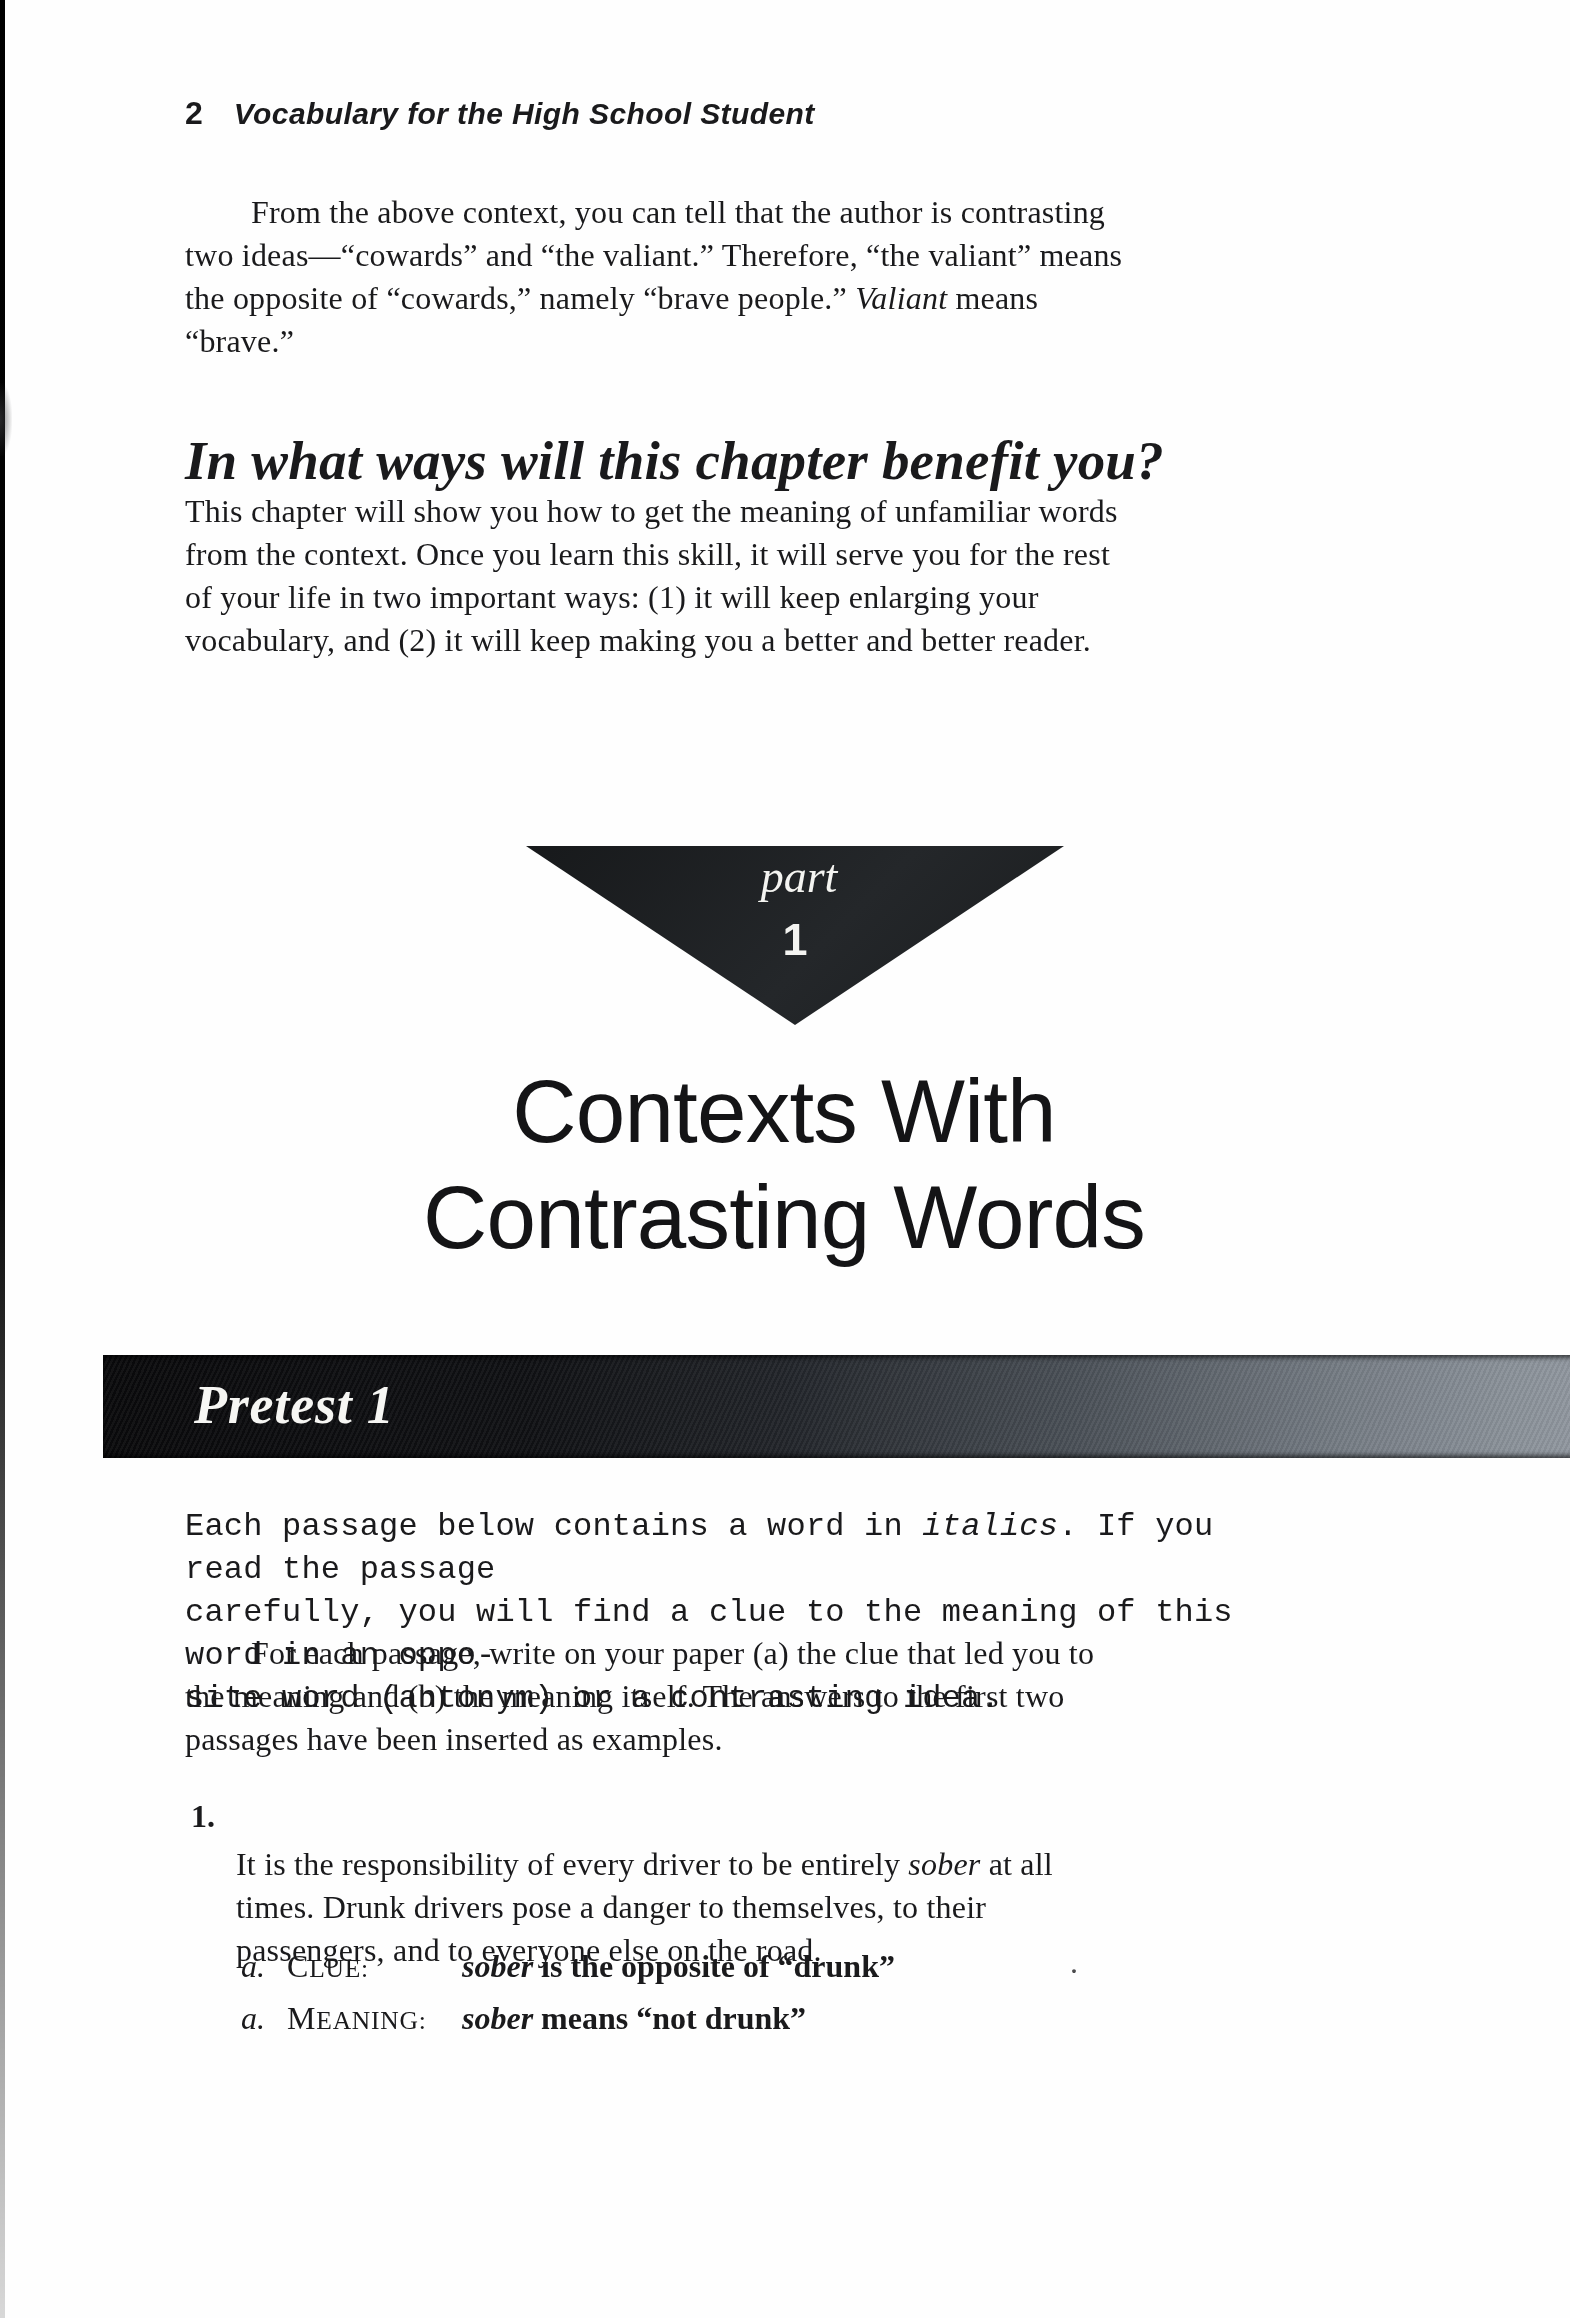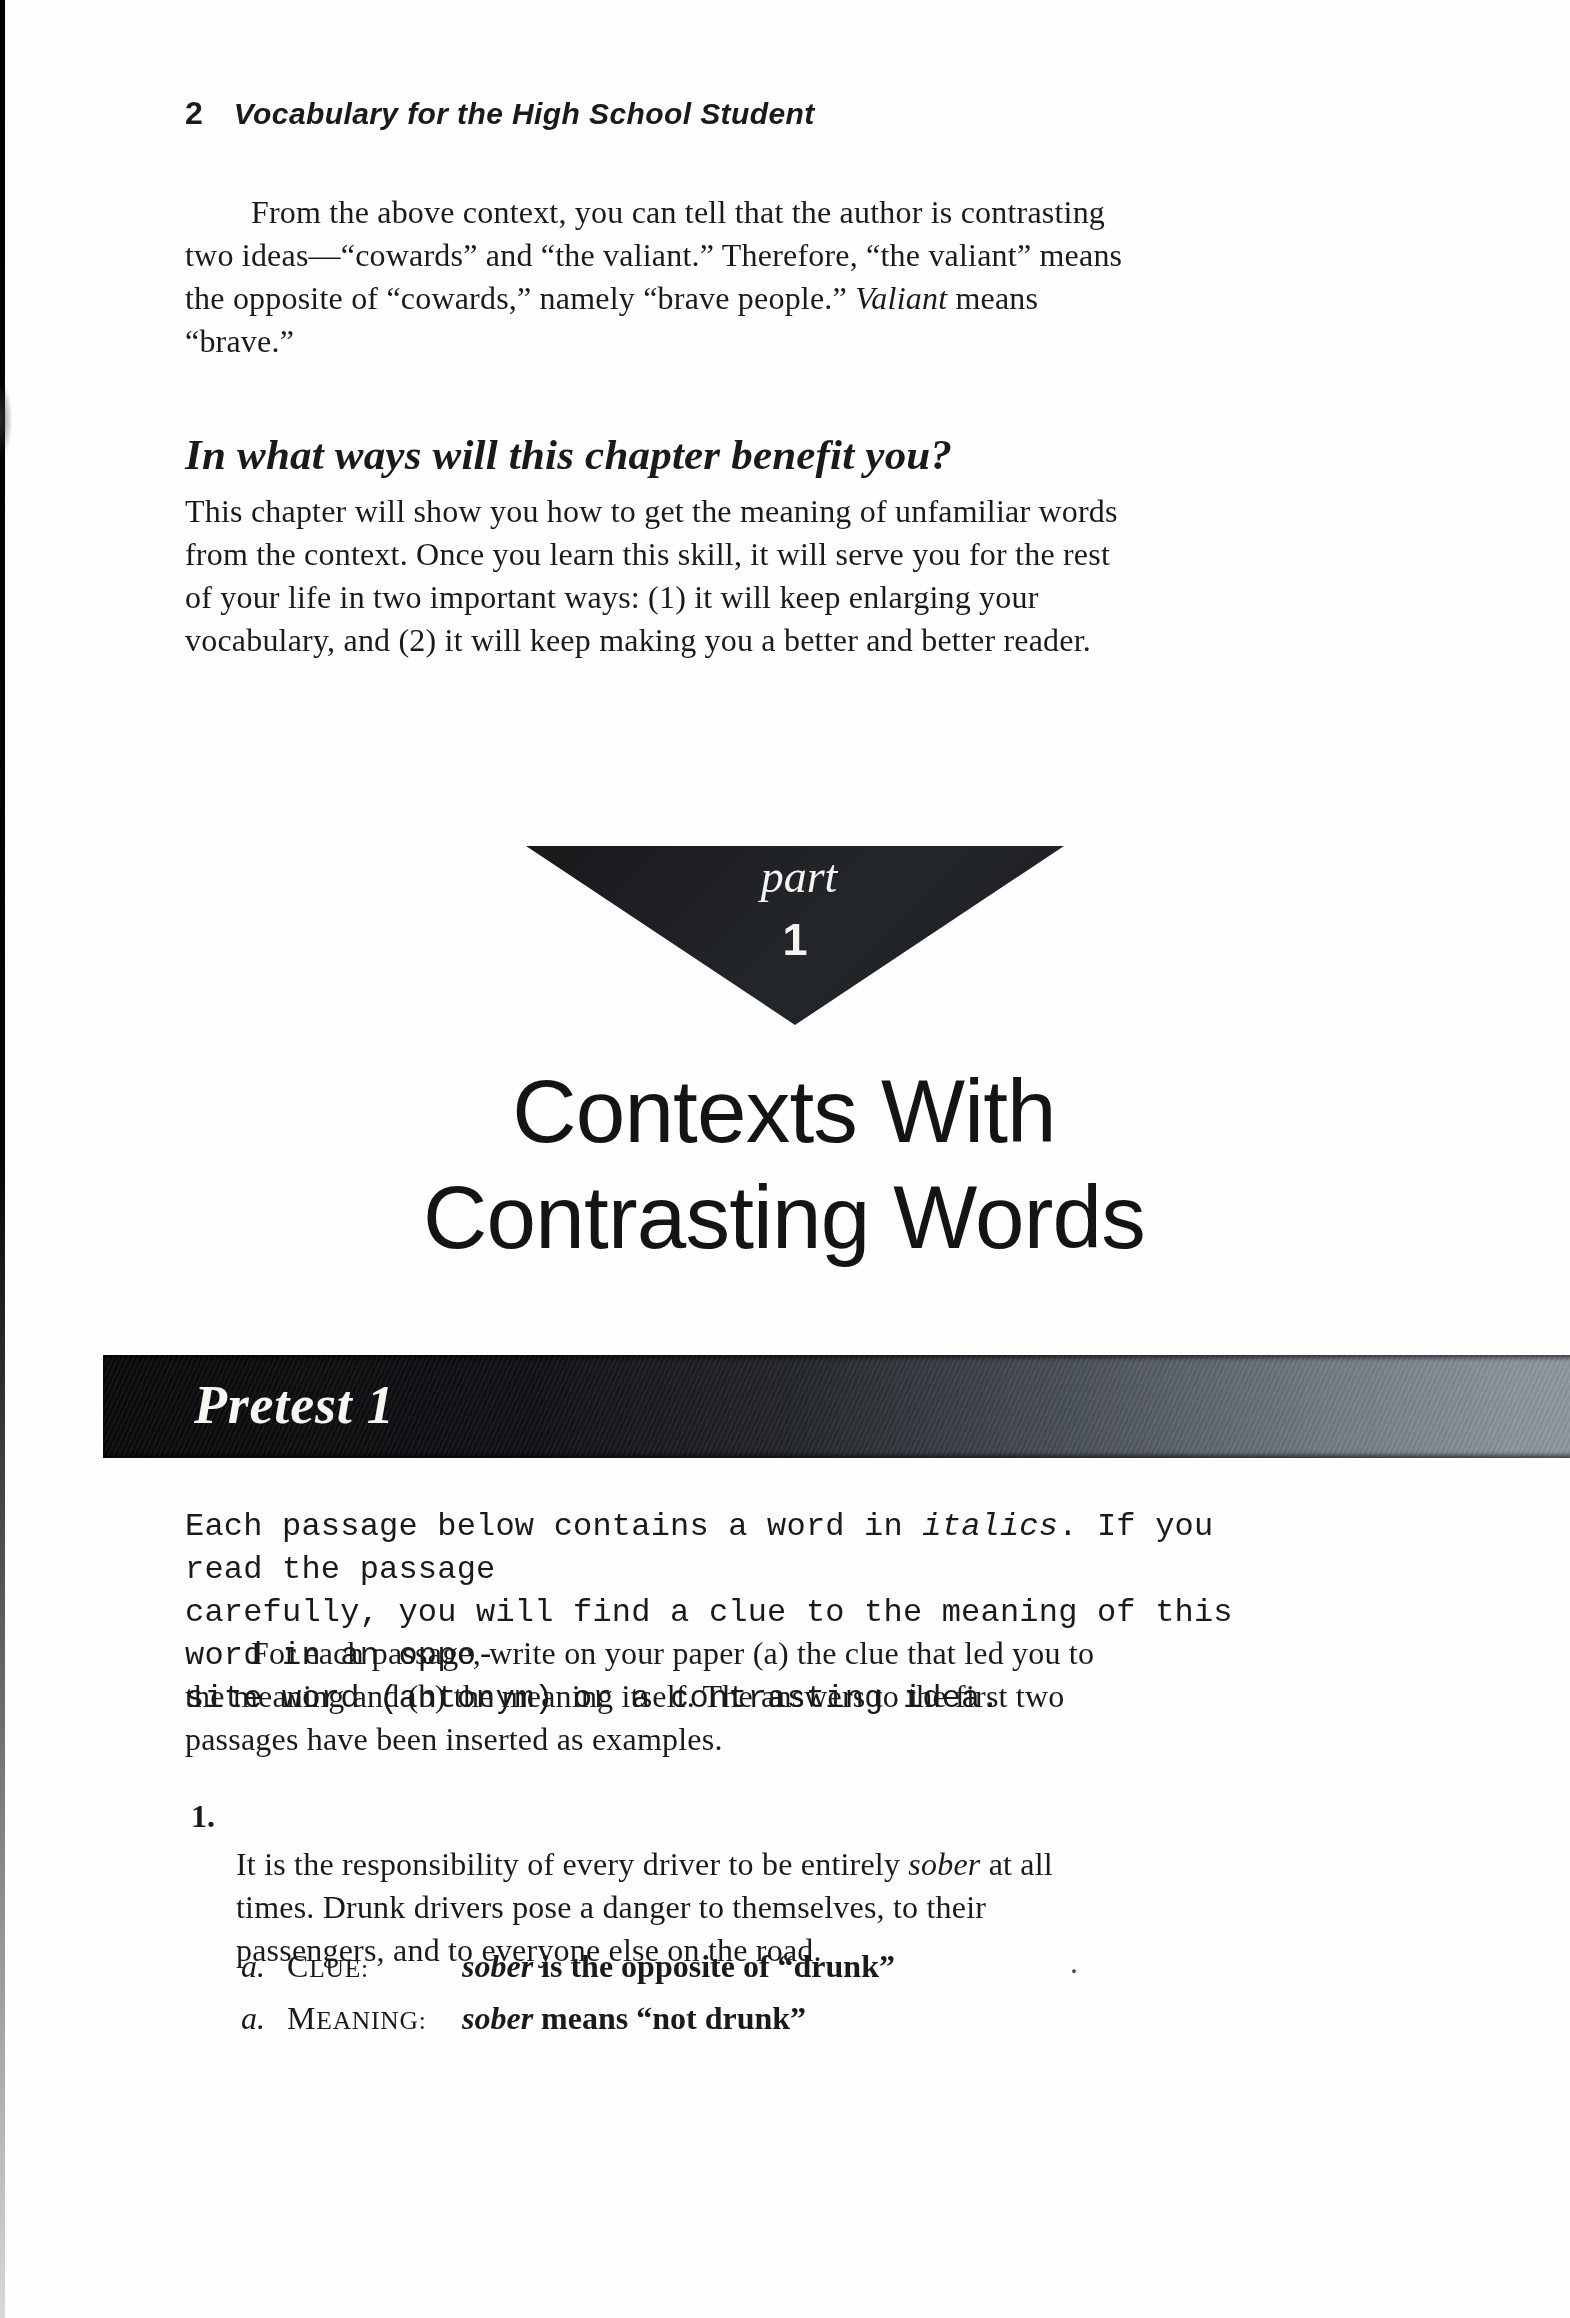--- a/index.html
+++ b/index.html
@@ -29,21 +29,21 @@
   #page-number{font-size:32px;font-weight:700;}
   #running-title{font-size:30px;font-style:italic;font-weight:700;margin-left:31px;letter-spacing:0.4px;}
   
   .body-text{
     position:absolute;left:185px;width:1097px;
     font-size:32px;line-height:43px;letter-spacing:0.2px;
   }
   #intro-paragraph{top:191px;text-indent:66px;}
   #benefit-heading{
     position:absolute;left:185px;top:431px;
-    font-size:43px;font-weight:700;font-style:italic;line-height:1.1;letter-spacing:0.2px;
+    font-size:55px;font-weight:700;font-style:italic;line-height:1.1;letter-spacing:0.2px;
   }
   #benefit-body{top:490px;}
   
   #part-marker{
     position:absolute;left:526px;top:846px;width:538px;height:179px;
     background:linear-gradient(135deg,#17191b 0%,#24272a 55%,#1a1c1e 100%);
     clip-path:polygon(0 0,100% 0,50% 100%);
     text-align:center;color:#f4f4f1;
   }
   #part-word{

